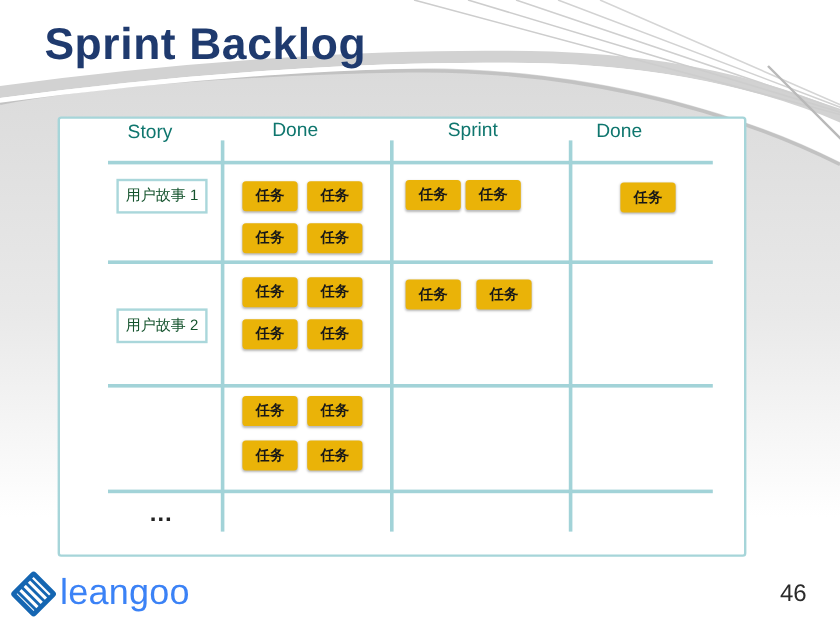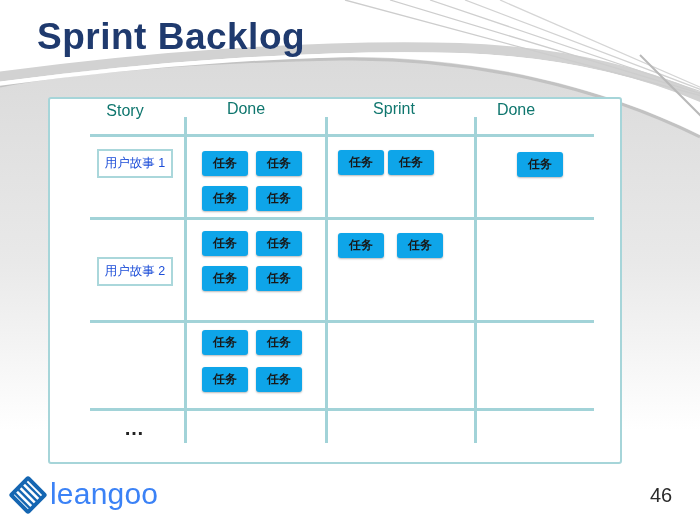--- a/index.html
+++ b/index.html
@@ -21,27 +21,27 @@
     position:absolute;transform:translateX(-50%);
     font-size:16px;color:#0f766e;white-space:nowrap;
   }
 
   .hline{position:absolute;left:90px;width:504px;height:3px;background:#a2d3d8;}
   .vline{position:absolute;top:117px;width:3px;height:326px;background:#a2d3d8;}
 
   .story-card{
     position:absolute;width:76px;height:29px;box-sizing:border-box;
     background:#fff;border:2px solid #aad7db;
-    font-size:12.5px;color:#1d4ed8;text-align:center;line-height:25px;
+    font-size:12.5px;color:#14532d;text-align:center;line-height:25px;
     white-space:nowrap;
   }
 
   .task-card{
     position:absolute;width:46px;height:25px;
-    background:#0ea5e9;border-radius:3px;
+    background:#eab308;border-radius:3px;
     box-shadow:0 1px 2px rgba(0,0,0,.28);
     font-size:12px;font-weight:bold;color:#181818;
     text-align:center;line-height:25px;white-space:nowrap;
   }
 
   .more-ellipsis{
     position:absolute;left:124px;top:417px;
     font-size:20px;font-weight:bold;color:#222;letter-spacing:2px;
   }
 

